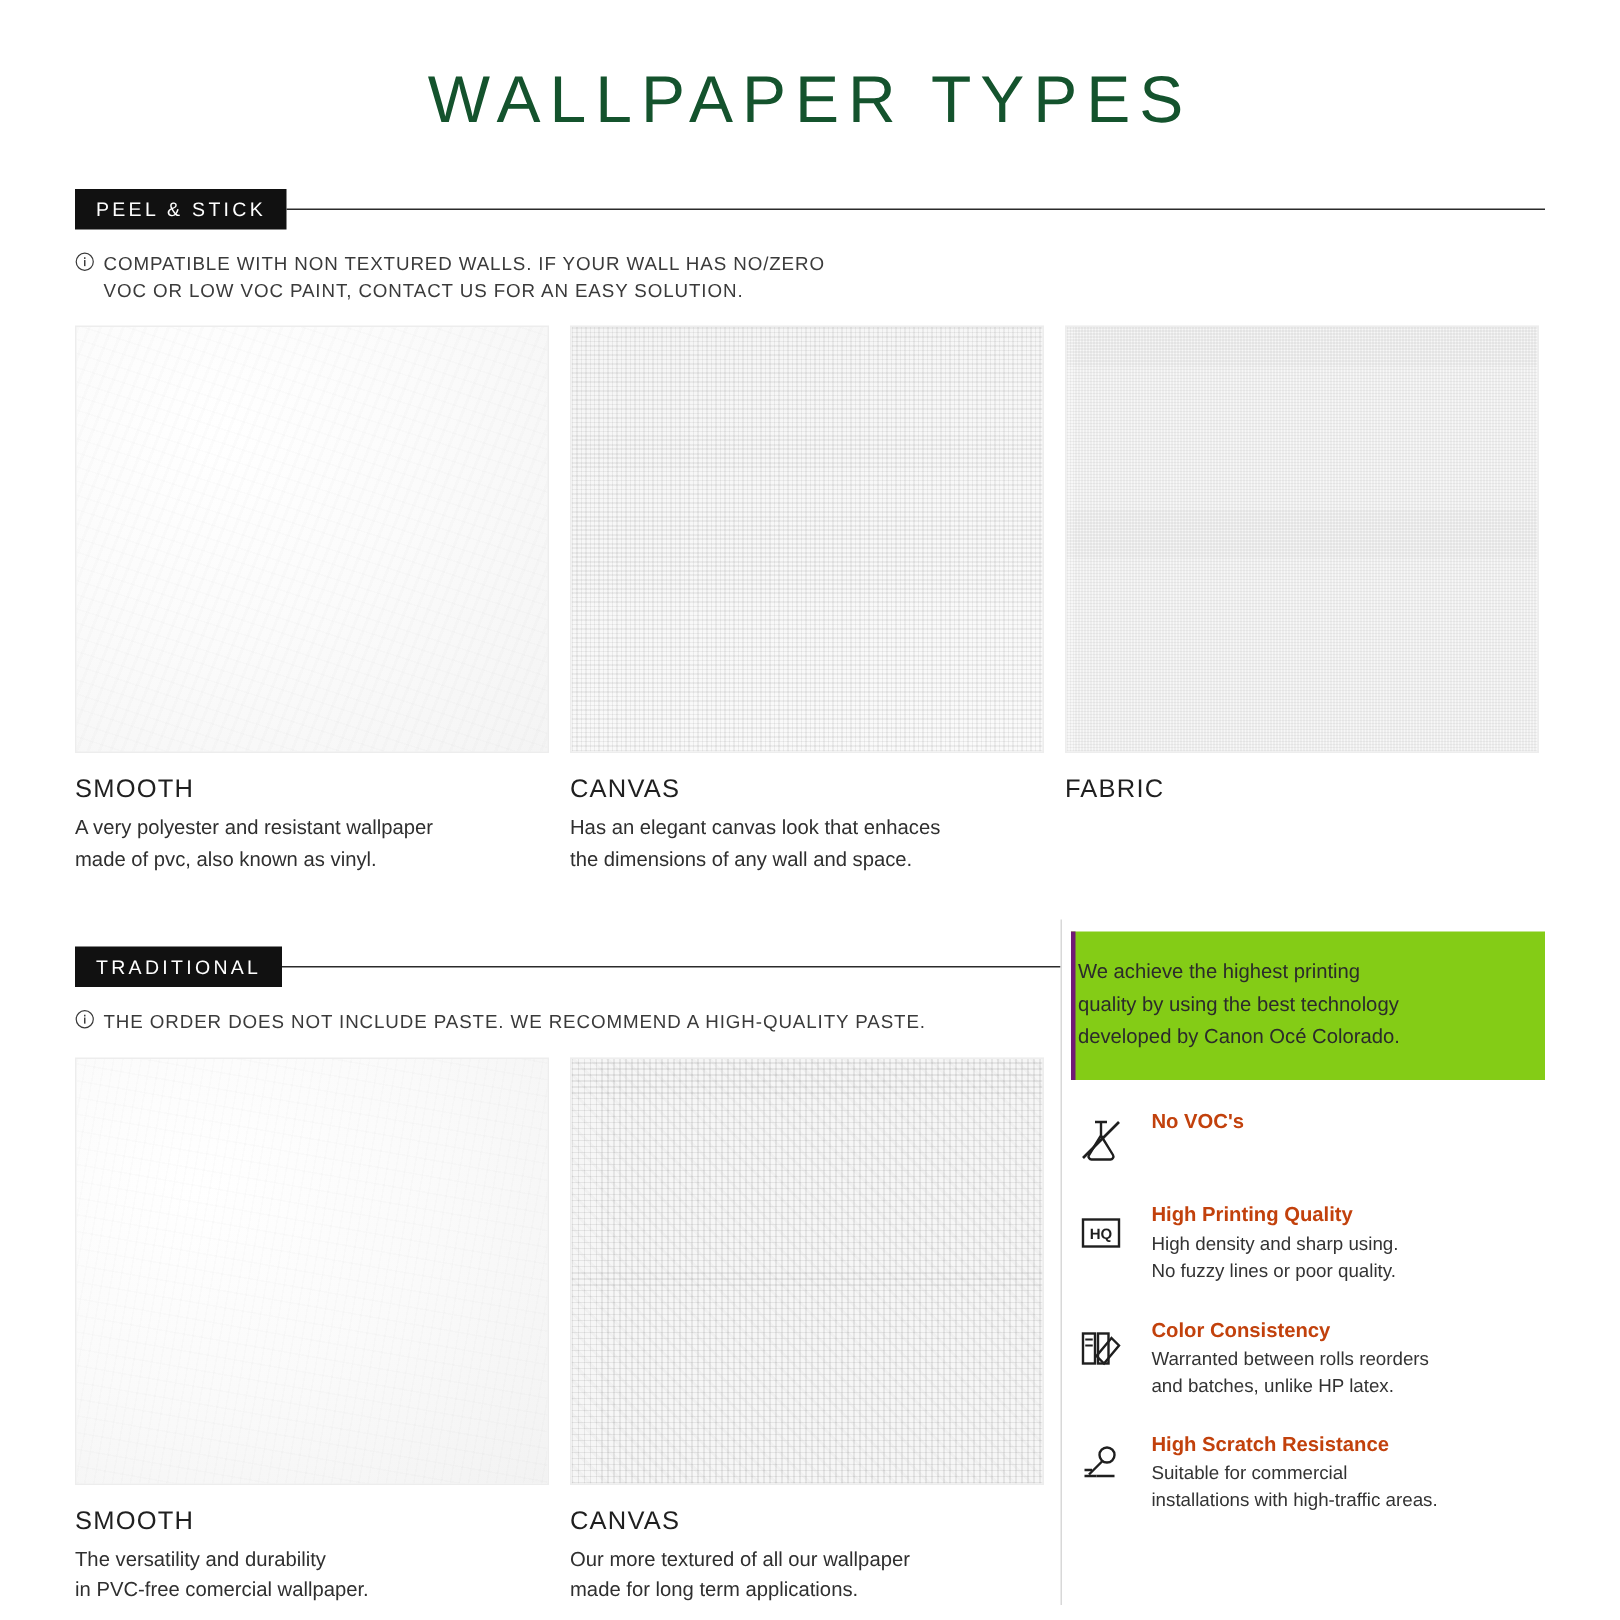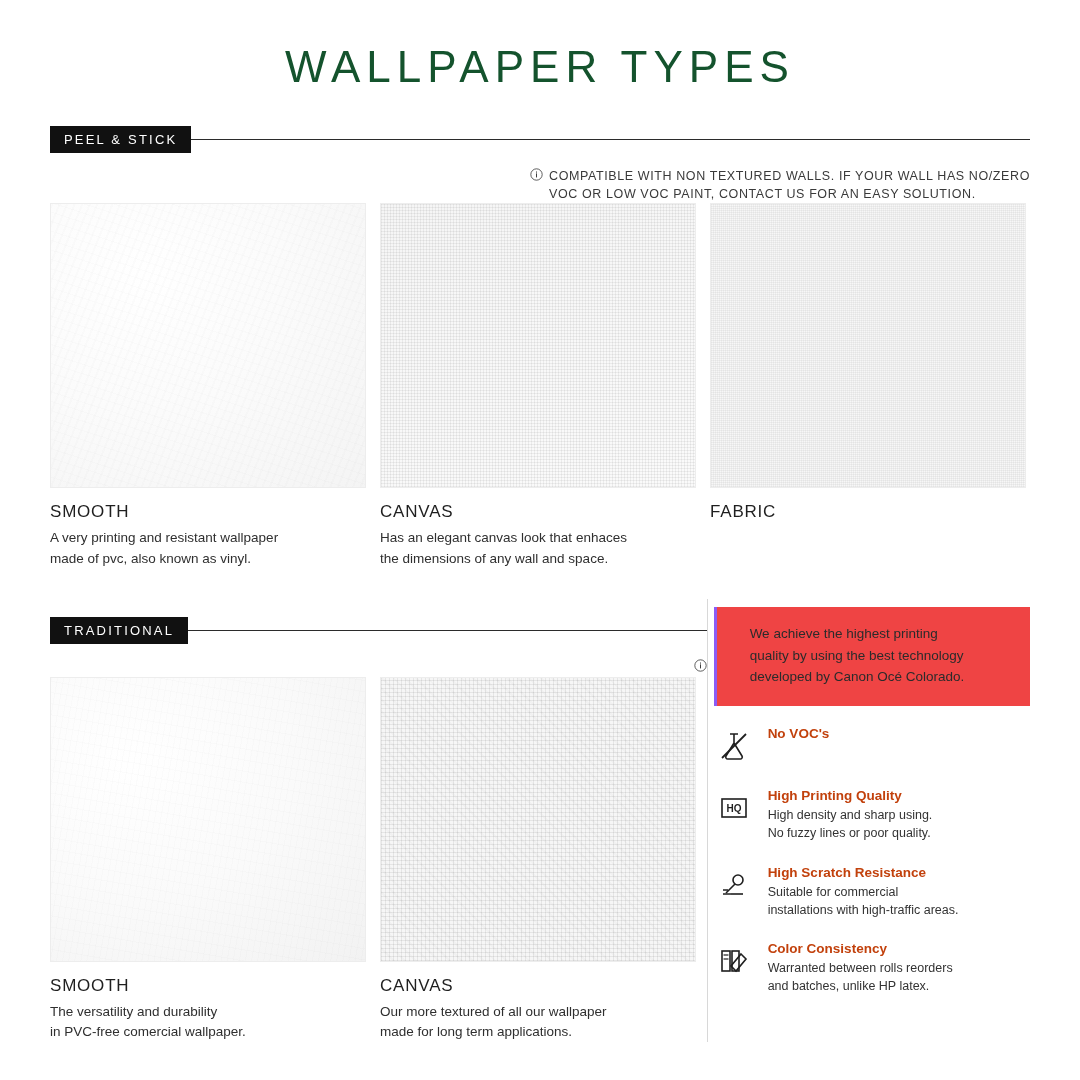--- a/index.html
+++ b/index.html
@@ -51,30 +51,30 @@
 
   .note {
     display: flex;
     align-items: flex-start;
     gap: 6px;
     font-size: 12.5px;
     letter-spacing: 0.6px;
     color: #3a3a3a;
     margin-top: 14px;
     line-height: 1.45;
-    justify-content: flex-end;
   }
   .note .info-ico {
     flex: 0 0 auto;
     margin-top: 1px;
   }
 
   
   .swatch-row {
     display: flex;
+    margin-top: 14px;
   }
   .swatch-col {
     display: flex;
     flex-direction: column;
   }
   .swatch {
     width: 316px;
     height: 285px;
     border: 1px solid #ededed;
     box-sizing: border-box;
@@ -165,23 +165,23 @@
   .peel-section { }
   .trad-zone {
     display: flex;
     margin-top: 30px;
   }
   .trad-left { width: 660px; }
   .trad-right { width: 318px; padding-top: 8px; }
 
   
   .quote-box {
-    background: #ef4444;
-    border-left: 3px solid #8b5cf6;
-    padding: 16px 18px 18px 33px;
+    background: #84cc16;
+    border-left: 3px solid #701a75;
+    padding: 16px 18px 18px 2px;
     font-size: 13.5px;
     line-height: 1.62;
     color: #2b2b2b;
   }
 
   
   .features { margin-top: 20px; }
   .feature {
     display: flex;
     gap: 14px;
@@ -248,21 +248,21 @@
         <span>VOC OR LOW VOC PAINT, CONTACT US FOR AN EASY SOLUTION.</span>
       </span>
     </div>
 
     <div class="swatch-row">
 
       <div class="swatch-col" style="margin-right:14px;">
         <div class="swatch tex-smooth-paper"></div>
         <div class="swatch-name">SMOOTH</div>
         <div class="swatch-desc">
-          <span>A very printing and resistant wallpaper</span><br>
+          <span>A very polyester and resistant wallpaper</span><br>
           <span>made of pvc, also known as vinyl.</span>
         </div>
       </div>
 
       <div class="swatch-col" style="margin-right:14px;">
         <div class="swatch tex-canvas"></div>
         <div class="swatch-name">CANVAS</div>
         <div class="swatch-desc">
           <span>Has an elegant canvas look that enhaces</span><br>
           <span>the dimensions of any wall and space.</span>
@@ -287,20 +287,21 @@
       </div>
 
       <div class="note">
         <span class="info-ico">
           <svg width="13" height="13" viewBox="0 0 16 16">
             <circle cx="8" cy="8" r="7" fill="none" stroke="#3a3a3a" stroke-width="1"></circle>
             <rect x="7.4" y="6.6" width="1.2" height="5" fill="#3a3a3a"></rect>
             <rect x="7.4" y="4.3" width="1.2" height="1.4" fill="#3a3a3a"></rect>
           </svg>
         </span>
+        <span>THE ORDER DOES NOT INCLUDE PASTE. WE RECOMMEND A HIGH-QUALITY PASTE.</span>
       </div>
 
       <div class="swatch-row">
 
         <div class="swatch-col" style="margin-right:14px;">
           <div class="swatch tex-smooth-matte"></div>
           <div class="swatch-name">SMOOTH</div>
           <div class="swatch-desc">
             <span>The versatility and durability</span><br>
             <span>in PVC-free comercial wallpaper.</span>
@@ -348,38 +349,20 @@
             <svg width="34" height="34" viewBox="0 0 34 34">
               <rect x="5" y="8" width="24" height="18" fill="none" stroke="#1f1f1f" stroke-width="1.6"></rect>
               <text x="17" y="21" font-family="Liberation Sans, sans-serif" font-size="10" font-weight="bold" text-anchor="middle" fill="#1f1f1f">HQ</text>
             </svg>
           </div>
           <div>
             <div class="feature-title">High Printing Quality</div>
             <div class="feature-desc">
               <span>High density and sharp using.</span><br>
               <span>No fuzzy lines or poor quality.</span>
-            </div>
-          </div>
-        </div>
-
-        <div class="feature">
-          <div class="feature-ico">
-            <svg width="34" height="34" viewBox="0 0 34 34">
-              <circle cx="21" cy="12" r="5" fill="none" stroke="#1f1f1f" stroke-width="1.6"></circle>
-              <path d="M18 16 L9 25" fill="none" stroke="#1f1f1f" stroke-width="1.6"></path>
-              <path d="M6 22 h5 M6 26 h8" stroke="#1f1f1f" stroke-width="1.6"></path>
-              <line x1="14" y1="26" x2="26" y2="26" stroke="#1f1f1f" stroke-width="1.6"></line>
-            </svg>
-          </div>
-          <div>
-            <div class="feature-title">High Scratch Resistance</div>
-            <div class="feature-desc">
-              <span>Suitable for commercial</span><br>
-              <span>installations with high-traffic areas.</span>
             </div>
           </div>
         </div>
 
         <div class="feature">
           <div class="feature-ico">
             <svg width="34" height="34" viewBox="0 0 34 34">
               <rect x="5" y="7" width="8" height="20" fill="none" stroke="#1f1f1f" stroke-width="1.6"></rect>
               <rect x="15" y="7" width="7" height="20" fill="none" stroke="#1f1f1f" stroke-width="1.6"></rect>
               <path d="M24 10 l5 5 -10 12 -5 -5 z" fill="none" stroke="#1f1f1f" stroke-width="1.6"></path>
@@ -389,16 +372,34 @@
           </div>
           <div>
             <div class="feature-title">Color Consistency</div>
             <div class="feature-desc">
               <span>Warranted between rolls reorders</span><br>
               <span>and batches, unlike HP latex.</span>
             </div>
           </div>
         </div>
 
+        <div class="feature">
+          <div class="feature-ico">
+            <svg width="34" height="34" viewBox="0 0 34 34">
+              <circle cx="21" cy="12" r="5" fill="none" stroke="#1f1f1f" stroke-width="1.6"></circle>
+              <path d="M18 16 L9 25" fill="none" stroke="#1f1f1f" stroke-width="1.6"></path>
+              <path d="M6 22 h5 M6 26 h8" stroke="#1f1f1f" stroke-width="1.6"></path>
+              <line x1="14" y1="26" x2="26" y2="26" stroke="#1f1f1f" stroke-width="1.6"></line>
+            </svg>
+          </div>
+          <div>
+            <div class="feature-title">High Scratch Resistance</div>
+            <div class="feature-desc">
+              <span>Suitable for commercial</span><br>
+              <span>installations with high-traffic areas.</span>
+            </div>
+          </div>
+        </div>
+
       </div>
     </div>
   </div>
 </div>
 
 </body></html>

